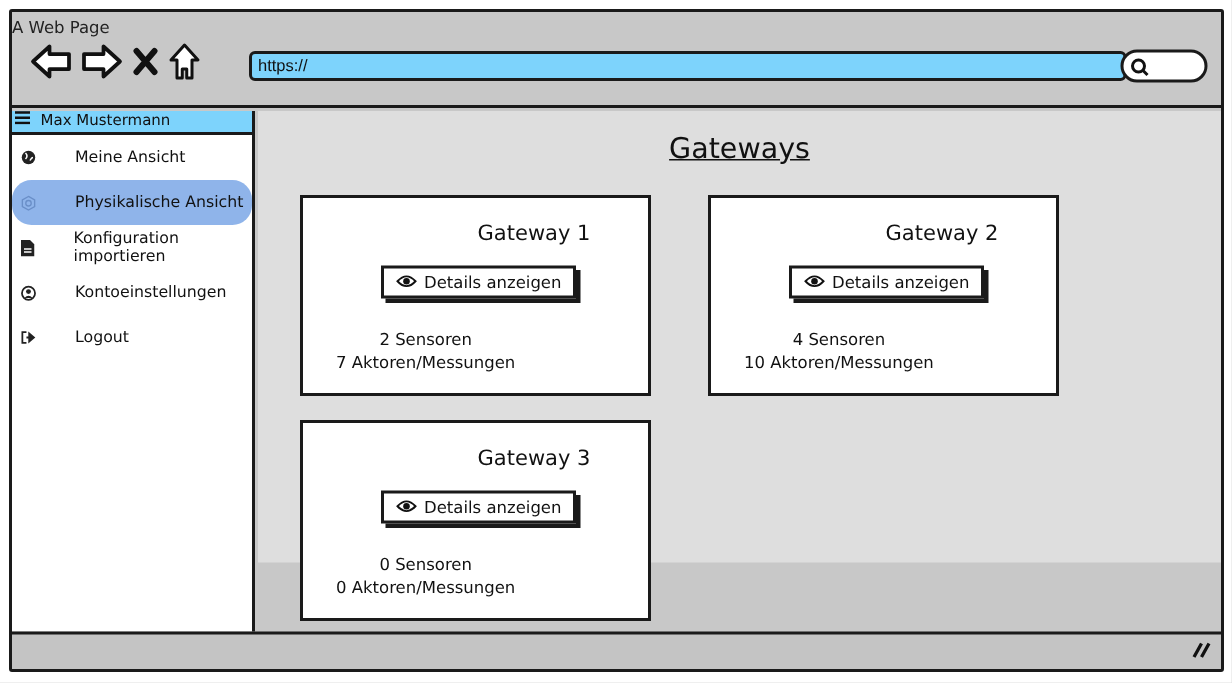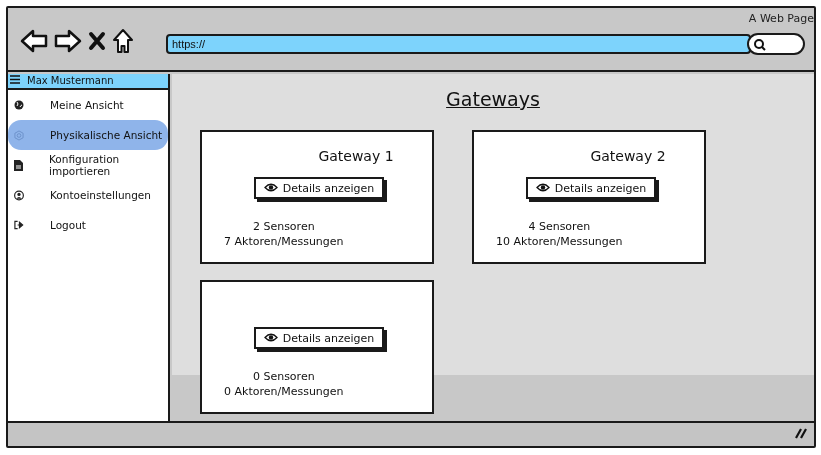--- a/index.html
+++ b/index.html
@@ -1,19 +1,19 @@
 <!DOCTYPE html>
 <html><head>
 <meta charset="utf-8">
 <style>
   * { box-sizing: border-box; margin: 0; padding: 0; }
   body { width: 821px; height: 455px; background: #ffffff; font-family: "DejaVu Sans", sans-serif; position: relative; overflow: hidden; }
   .window { position: absolute; left: 6px; top: 6px; width: 810px; height: 442px; border: 2px solid #1a1a1a; background: #c8c8c8; border-radius: 2px; }
   .titlebar { position: absolute; left: 0; top: 0; width: 100%; height: 64px; background: #c8c8c8; border-bottom: 2px solid #1a1a1a; }
-  .title { position: absolute; left: 0; right: 0; top: 4px; text-align: right; font-size: 11px; color: #222; }
+  .title { position: absolute; left: 0; right: 0; top: 4px; text-align: left; font-size: 11px; color: #222; }
   .nav-icons { position: absolute; left: 12px; top: 20px; display: flex; gap: 6px; align-items: center; }
   .nav-icons svg { display: block; }
   .url { position: absolute; left: 158px; top: 26px; width: 585px; height: 20px; background: #7dd3fc; border: 2px solid #1a1a1a; border-radius: 4px; font-size: 11px; padding-left: 4px; line-height: 16px; color: #111; font-family: "Liberation Sans", sans-serif; }
   .search { position: absolute; left: 739px; top: 25px; width: 58px; height: 22px; border: 2px solid #1a1a1a; border-radius: 12px; background: #fff; }
   .search svg { position: absolute; left: 4px; top: 3px; }
   .sidebar { position: absolute; left: 0; top: 66px; width: 162px; height: 349px; background: #fff; border-right: 2px solid #1a1a1a; }
   .sb-header { height: 16px; background: #7dd3fc; border-bottom: 2px solid #1a1a1a; font-size: 10px; line-height: 14px; padding-left: 2px; display: flex; gap: 7px; align-items: center; color: #111; }
   .sb-item { height: 30px; display: flex; align-items: center; padding-left: 6px; gap: 26px; font-size: 10.5px; color: #111; }
   .sb-item.active { background: #8fb4ea; border-radius: 13px; }
   .sb-item .ic { width: 10px; height: 10px; display: flex; align-items: center; justify-content: center; }
@@ -147,20 +147,21 @@
             </svg></span>
         <span>Details anzeigen</span>
       </div>
       <div class="stats">
         <div>4 Sensoren</div>
         <div>10 Aktoren/Messungen</div>
       </div>
     </div>
 
     <div class="card" style="left:28px; top:206px;">
+      <div class="card-title">Gateway 3</div>
       <div class="btn">
         <span><svg width="14" height="9" viewBox="0 0 14 9">
               <path d="M1 4.5 Q7 -2 13 4.5 Q7 11 1 4.5 Z" fill="none" stroke="#111" stroke-width="1.3"></path>
               <circle cx="7" cy="4.5" r="2.2" fill="#111"></circle>
             </svg></span>
         <span>Details anzeigen</span>
       </div>
       <div class="stats">
         <div>0 Sensoren</div>
         <div>0 Aktoren/Messungen</div>

